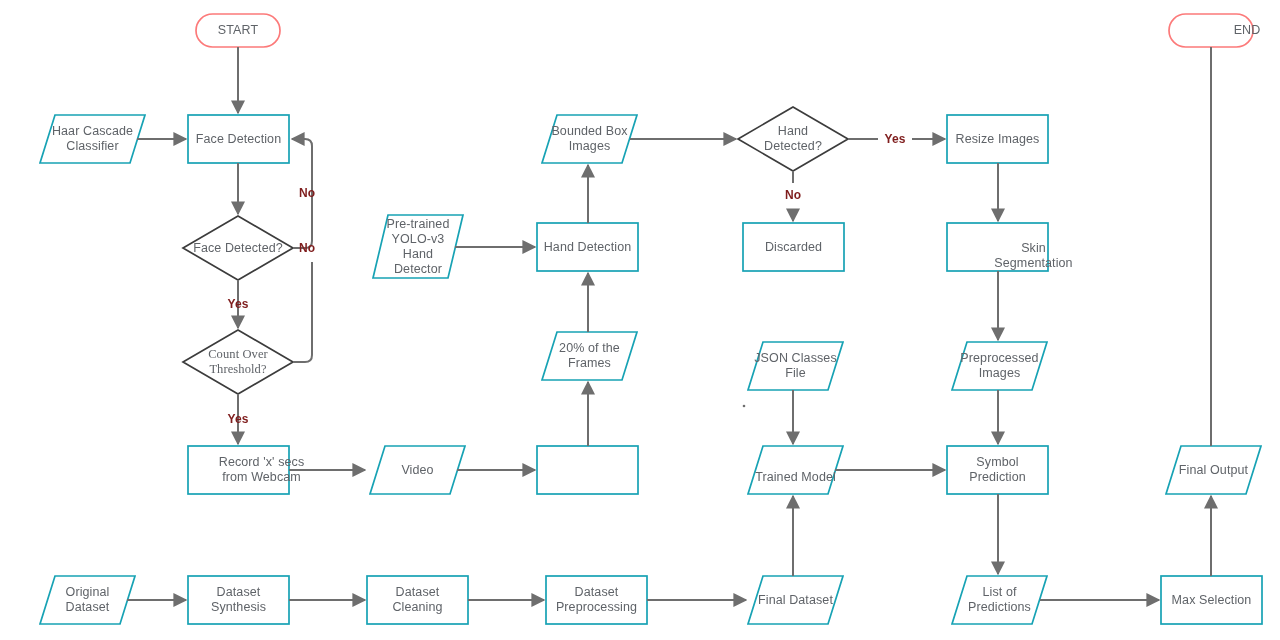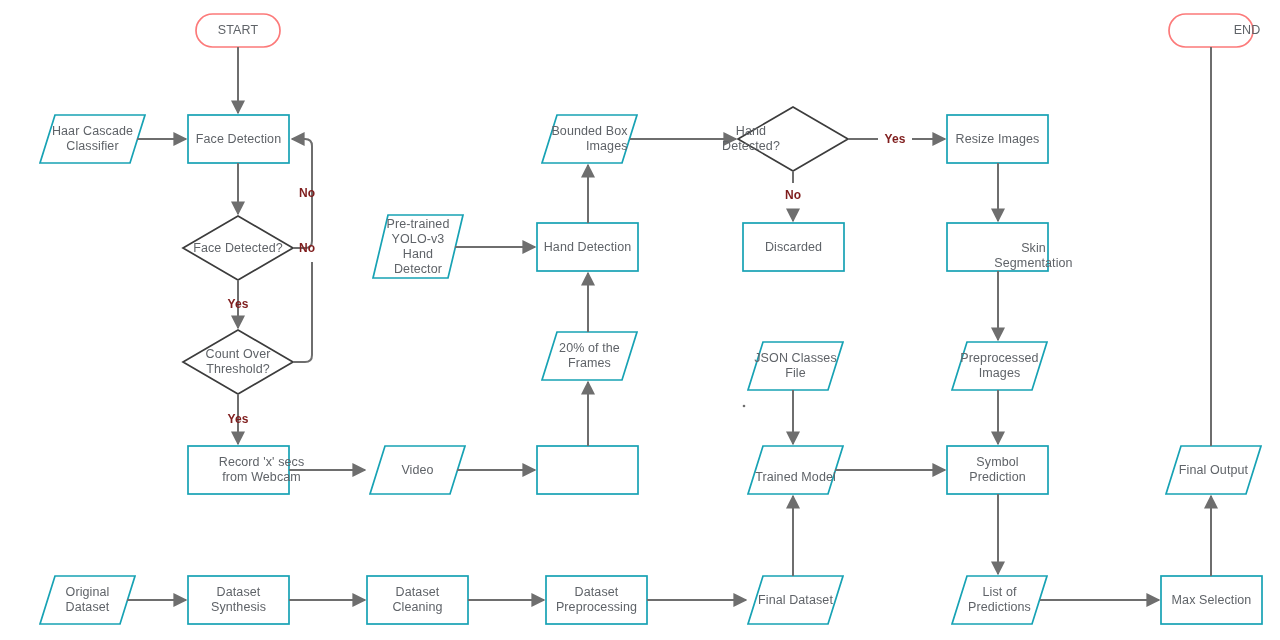--- a/index.html
+++ b/index.html
@@ -173,42 +173,42 @@
 
   <div class="node-label term-label" style="left:1169px;top:14px;width:84px;height:33px;margin-left:36px;">END</div>
 
   <div class="node-label" style="left:43px;top:115px;width:99px;height:48px;">Haar Cascade
 Classifier</div>
 
   <div class="node-label" style="left:188px;top:115px;width:101px;height:48px;">Face Detection</div>
 
   <div class="node-label" style="left:183px;top:232px;width:110px;height:32px;">Face Detected?</div>
 
-  <div class="node-label" style="left:183px;top:339px;width:110px;height:46px;">Count Over
+  <div class="node-label" style="left:183px;top:339px;width:110px;height:46px;font-family:Liberation Serif, serif;">Count Over
 Threshold?</div>
 
   <div class="node-label" style="left:188px;top:446px;width:101px;height:48px;margin-left:23px;">Record 'x' secs
 from Webcam</div>
 
   <div class="node-label" style="left:373px;top:446px;width:89px;height:48px;">Video</div>
 
 
   <div class="node-label" style="left:545px;top:332px;width:89px;height:48px;">20% of the
 Frames</div>
 
   <div class="node-label" style="left:376px;top:215px;width:84px;height:63px;">Pre-trained
 YOLO-v3 Hand
 Detector</div>
 
   <div class="node-label" style="left:537px;top:223px;width:101px;height:48px;">Hand Detection</div>
 
-  <div class="node-label" style="left:545px;top:115px;width:89px;height:48px;text-align:right;">Bounded Box
+  <div class="node-label" style="left:545px;top:115px;width:89px;height:48px;">Bounded Box
 Images</div>
 
-  <div class="node-label" style="left:696px;top:116px;width:110px;height:46px;text-align:center;">Hand
+  <div class="node-label" style="left:738px;top:116px;width:110px;height:46px;text-align:center;">Hand
 Detected?</div>
 
   <div class="node-label" style="left:743px;top:223px;width:101px;height:48px;">Discarded</div>
 
   <div class="node-label" style="left:751px;top:342px;width:89px;height:48px;">JSON Classes
 File</div>
 
   <div class="node-label" style="left:751px;top:446px;width:89px;height:62px;">Trained Model</div>
 
   <div class="node-label" style="left:751px;top:576px;width:89px;height:48px;">Final Dataset</div>

